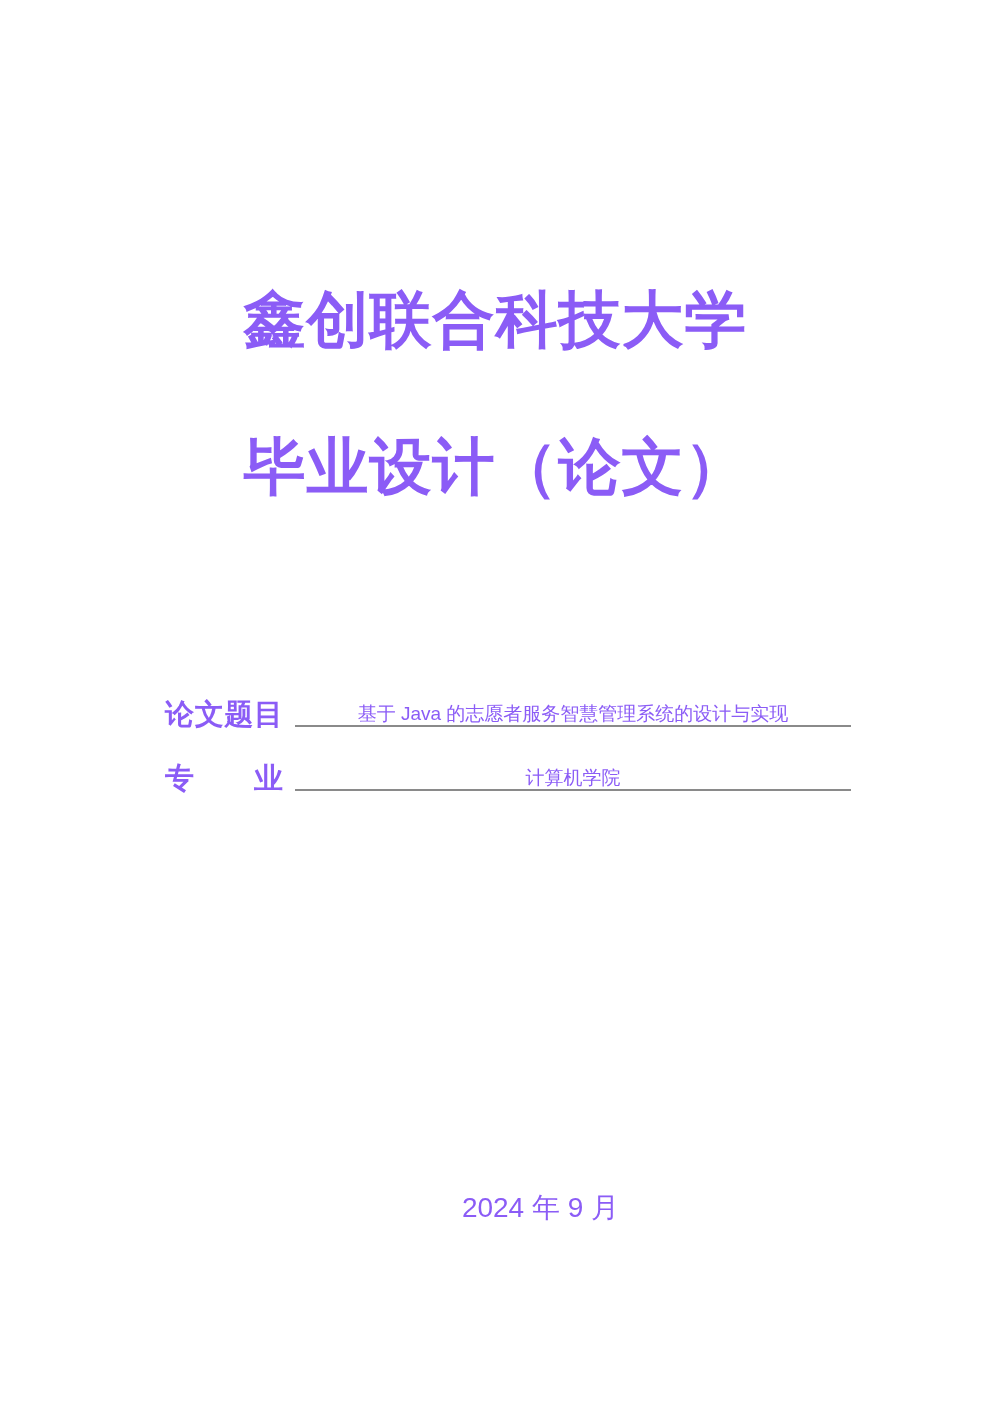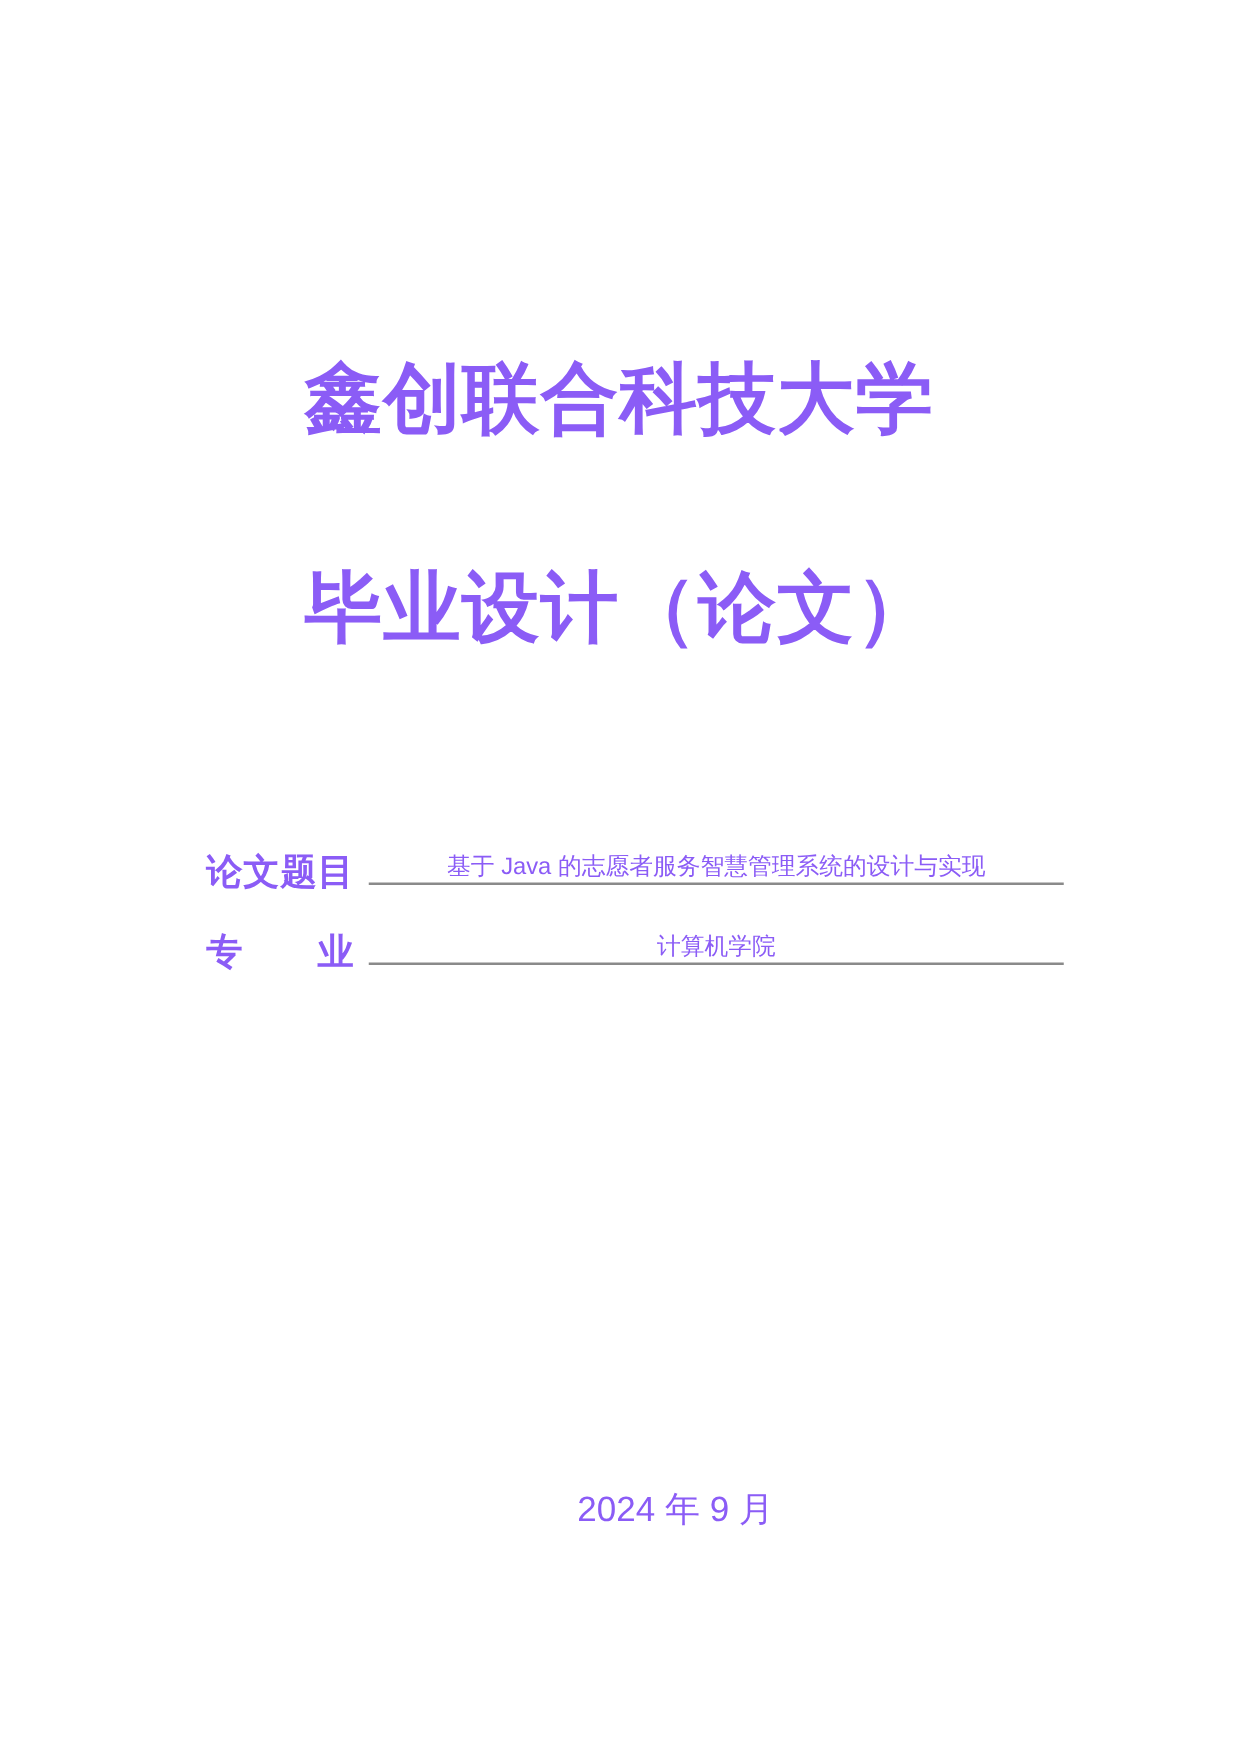--- a/index.html
+++ b/index.html
@@ -23,32 +23,32 @@
     left: 0;
     width: 100%;
     text-align: center;
     font-weight: 700;
     font-size: 62px;
     line-height: 70px;
     letter-spacing: 1px;
     white-space: nowrap;
   }
   #university-title { top: 285px; }
-  #doc-type-title   { top: 432px; margin-top: 20px; }
+  #doc-type-title   { top: 432px; }
 
   
   .cover-form {
     position: absolute;
     top: 683px;
     left: 165px;
     width: 686px;
   }
   .form-row {
     display: flex;
-    align-items: flex-start;
+    align-items: center;
     height: 64px;
   }
   .form-label {
     width: 118px;
     display: flex;
     align-items: center;
     flex-shrink: 0;
   }
   .form-label > span {
     display: block;

